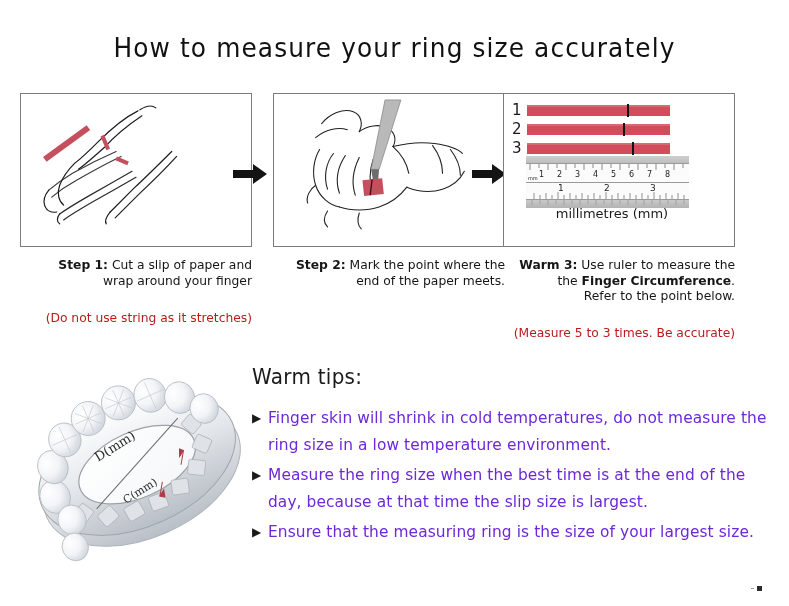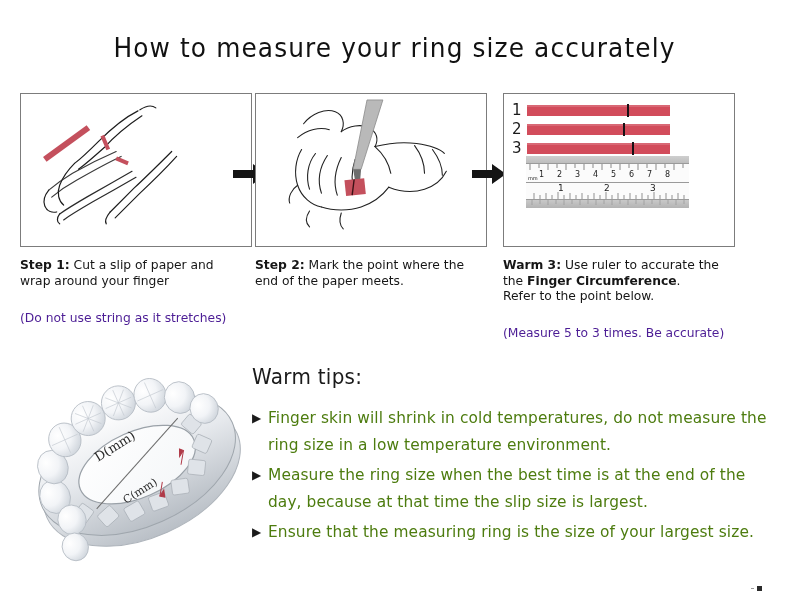--- a/index.html
+++ b/index.html
@@ -9,32 +9,32 @@
   .page{position:absolute;inset:0;}
 
   
   .title{position:absolute;left:0;right:0;top:32px;text-align:center;
          font-size:27px;letter-spacing:1.2px;color:#111;
          font-family:"DejaVu Sans","Liberation Sans",sans-serif;
          font-weight:400;transform:scaleX(.92);transform-origin:center;}
 
   
   .col{position:absolute;top:93px;width:232px;}
-  .col1{left:20px;} .col2{left:247px;padding-left:8px;} .col3{left:503px;}
+  .col1{left:20px;} .col2{left:265px;padding-left:8px;} .col3{left:503px;}
 
   .panel{position:relative;height:154px;border:1.4px solid #7c7c7c;
          background:#fff;overflow:hidden;box-sizing:border-box;}
 
   .caption{margin-top:11px;font-size:12.3px;line-height:15.5px;color:#161616;
-           text-align:left;font-family:"DejaVu Sans","Liberation Sans",sans-serif;}
+           text-align:right;font-family:"DejaVu Sans","Liberation Sans",sans-serif;}
   .caption b{font-weight:700;}
   .cap-l1{display:block;}
   .cap-l2{display:block;}
   .cap-l3{display:block;}
-  .note{margin-top:22px;font-size:12.3px;text-align:left;color:#4c1d95;}
+  .note{margin-top:22px;font-size:12.3px;text-align:right;color:#b91c1c;}
   .note3{margin-top:21px;}
 
   
   .arrow{position:absolute;top:163px;width:34px;height:22px;}
   .arrow svg{display:block;}
   .arrow1{left:233px;} .arrow2{left:472px;}
 
   
   .strip-row{position:absolute;display:flex;align-items:center;}
   .strip-num{width:15px;font-size:15px;line-height:15px;color:#1a1a1a;
@@ -62,21 +62,21 @@
   
   .ring-wrap{position:absolute;left:22px;top:352px;width:236px;height:238px;}
 
   
   .tips{position:absolute;left:252px;top:365px;width:520px;}
   .tips-h{font-size:21px;color:#1a1a1a;margin-bottom:16px;letter-spacing:.3px;
           font-family:"DejaVu Sans","Liberation Sans",sans-serif;transform:scaleX(.95);
           transform-origin:left center;}
   .tip{display:flex;align-items:flex-start;margin-bottom:3px;}
   .tip-b{flex:0 0 auto;width:16px;font-size:12px;line-height:27px;color:#1a1a1a;}
-  .tip-t{font-size:15.4px;line-height:27px;color:#4d7c0f;letter-spacing:.1px;}
+  .tip-t{font-size:15.4px;line-height:27px;color:#6d28d9;letter-spacing:.1px;}
 
   .corner-dot{position:absolute;left:757px;top:586px;width:5px;height:5px;background:#2b2b2b;}
   .corner-dot:before{content:"";position:absolute;left:-6px;top:2px;width:3px;height:1px;background:#9a9a9a;}
 </style>
 </head>
 <body>
 
 <div class="page">
 
   <div class="title">How to measure your ring size accurately</div>
@@ -282,25 +282,26 @@
                 <line x1="126" y1="0" x2="126" y2="4"></line>
               <line x1="134" y1="0" x2="134" y2="5"></line>
                 <line x1="142" y1="0" x2="142" y2="4"></line>
               <line x1="150" y1="0" x2="150" y2="5"></line>
                 <line x1="158" y1="0" x2="158" y2="4"></line>
             </g>
           </svg>
         </div>
       </div>
 
+      <div class="mmlabel">millimetres (mm)</div>
     </div>
 
     <div class="caption">
       <span class="cap-l1"><b>Warm 3:</b>
-        <span>Use ruler to accurate the</span></span>
+        <span>Use ruler to measure the</span></span>
       <span class="cap-l2">
         <span>the </span><b>Finger Circumference</b><span>.</span>
       </span>
       <span class="cap-l3">Refer to the point below.</span>
     </div>
     <div class="note note3">(Measure 5 to 3 times. Be accurate)</div>
   </div>
 
   <div class="ring-wrap">
     <svg width="236" height="238" viewBox="0 0 236 238">

